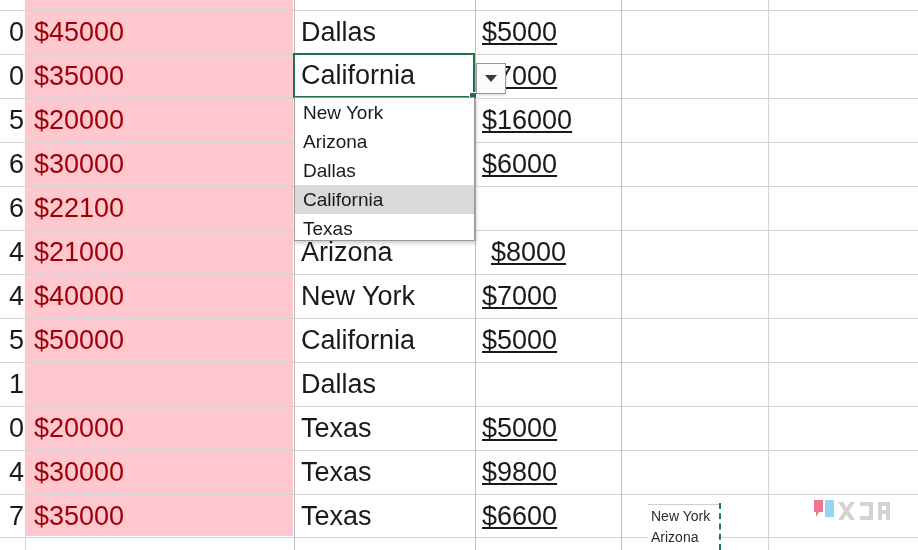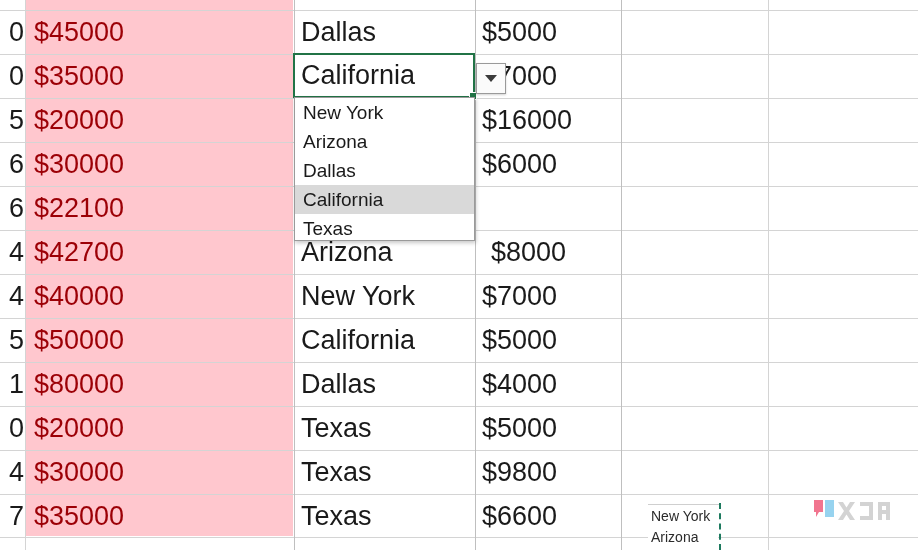--- a/index.html
+++ b/index.html
@@ -17,21 +17,21 @@
   .collineB{position:absolute;top:0;width:1px;height:550px;background:#bfbfbf;}
 
   
   #pinkcol{position:absolute;left:26px;top:0;width:267px;height:536px;background:#ffc7ce;}
 
   
   .cell{position:absolute;display:flex;align-items:center;white-space:nowrap;}
   .cell-num-frag{justify-content:flex-end;font-size:27px;color:#1a1a1a;}
   .cell-amount{font-size:27px;color:#9c0006;padding-left:8px;}
   .cell-state{font-size:27px;color:#1a1a1a;padding-left:6px;}
-  .cell-value{font-size:27px;color:#1a1a1a;padding-left:6px;}
+  .cell-value{font-size:27px;color:#1a1a1a;padding-left:6px;text-decoration:underline;}
 
   
   #activecell{
     position:absolute;left:293px;top:53px;width:182px;height:45px;
     background:#ffffff;border:2px solid #217346;box-sizing:border-box;
     display:flex;align-items:center;
   }
   #activecell .txt{font-size:27px;color:#1a1a1a;padding-left:6px;}
   #fillhandle{
     position:absolute;left:469px;top:92px;width:8px;height:8px;
@@ -120,38 +120,36 @@
   <div class="cell cell-value" style="left:476px;top:99px;width:144px;height:43px">$16000</div>
 
   <div class="cell cell-num-frag" style="left:0;top:143px;width:24px;height:43px">6</div>
   <div class="cell cell-amount" style="left:26px;top:143px;width:267px;height:43px">$30000</div>
   <div class="cell cell-value" style="left:476px;top:143px;width:144px;height:43px">$6000</div>
 
   <div class="cell cell-num-frag" style="left:0;top:187px;width:24px;height:43px">6</div>
   <div class="cell cell-amount" style="left:26px;top:187px;width:267px;height:43px">$22100</div>
 
   <div class="cell cell-num-frag" style="left:0;top:231px;width:24px;height:43px">4</div>
-  <div class="cell cell-amount" style="left:26px;top:231px;width:267px;height:43px">$42700</div>
+  <div class="cell cell-amount" style="left:26px;top:231px;width:267px;height:43px">$21000</div>
   <div class="cell cell-state" style="left:295px;top:231px;width:179px;height:43px">Arizona</div>
   <div class="cell cell-value" style="left:485px;top:231px;width:144px;height:43px">$8000</div>
 
   <div class="cell cell-num-frag" style="left:0;top:275px;width:24px;height:43px">4</div>
   <div class="cell cell-amount" style="left:26px;top:275px;width:267px;height:43px">$40000</div>
   <div class="cell cell-state" style="left:295px;top:275px;width:179px;height:43px">New York</div>
   <div class="cell cell-value" style="left:476px;top:275px;width:144px;height:43px">$7000</div>
 
   <div class="cell cell-num-frag" style="left:0;top:319px;width:24px;height:43px">5</div>
   <div class="cell cell-amount" style="left:26px;top:319px;width:267px;height:43px">$50000</div>
   <div class="cell cell-state" style="left:295px;top:319px;width:179px;height:43px">California</div>
   <div class="cell cell-value" style="left:476px;top:319px;width:144px;height:43px">$5000</div>
 
   <div class="cell cell-num-frag" style="left:0;top:363px;width:24px;height:43px">1</div>
-  <div class="cell cell-amount" style="left:26px;top:363px;width:267px;height:43px">$80000</div>
   <div class="cell cell-state" style="left:295px;top:363px;width:179px;height:43px">Dallas</div>
-  <div class="cell cell-value" style="left:476px;top:363px;width:144px;height:43px">$4000</div>
 
   <div class="cell cell-num-frag" style="left:0;top:407px;width:24px;height:43px">0</div>
   <div class="cell cell-amount" style="left:26px;top:407px;width:267px;height:43px">$20000</div>
   <div class="cell cell-state" style="left:295px;top:407px;width:179px;height:43px">Texas</div>
   <div class="cell cell-value" style="left:476px;top:407px;width:144px;height:43px">$5000</div>
 
   <div class="cell cell-num-frag" style="left:0;top:451px;width:24px;height:43px">4</div>
   <div class="cell cell-amount" style="left:26px;top:451px;width:267px;height:43px">$30000</div>
   <div class="cell cell-state" style="left:295px;top:451px;width:179px;height:43px">Texas</div>
   <div class="cell cell-value" style="left:476px;top:451px;width:144px;height:43px">$9800</div>

